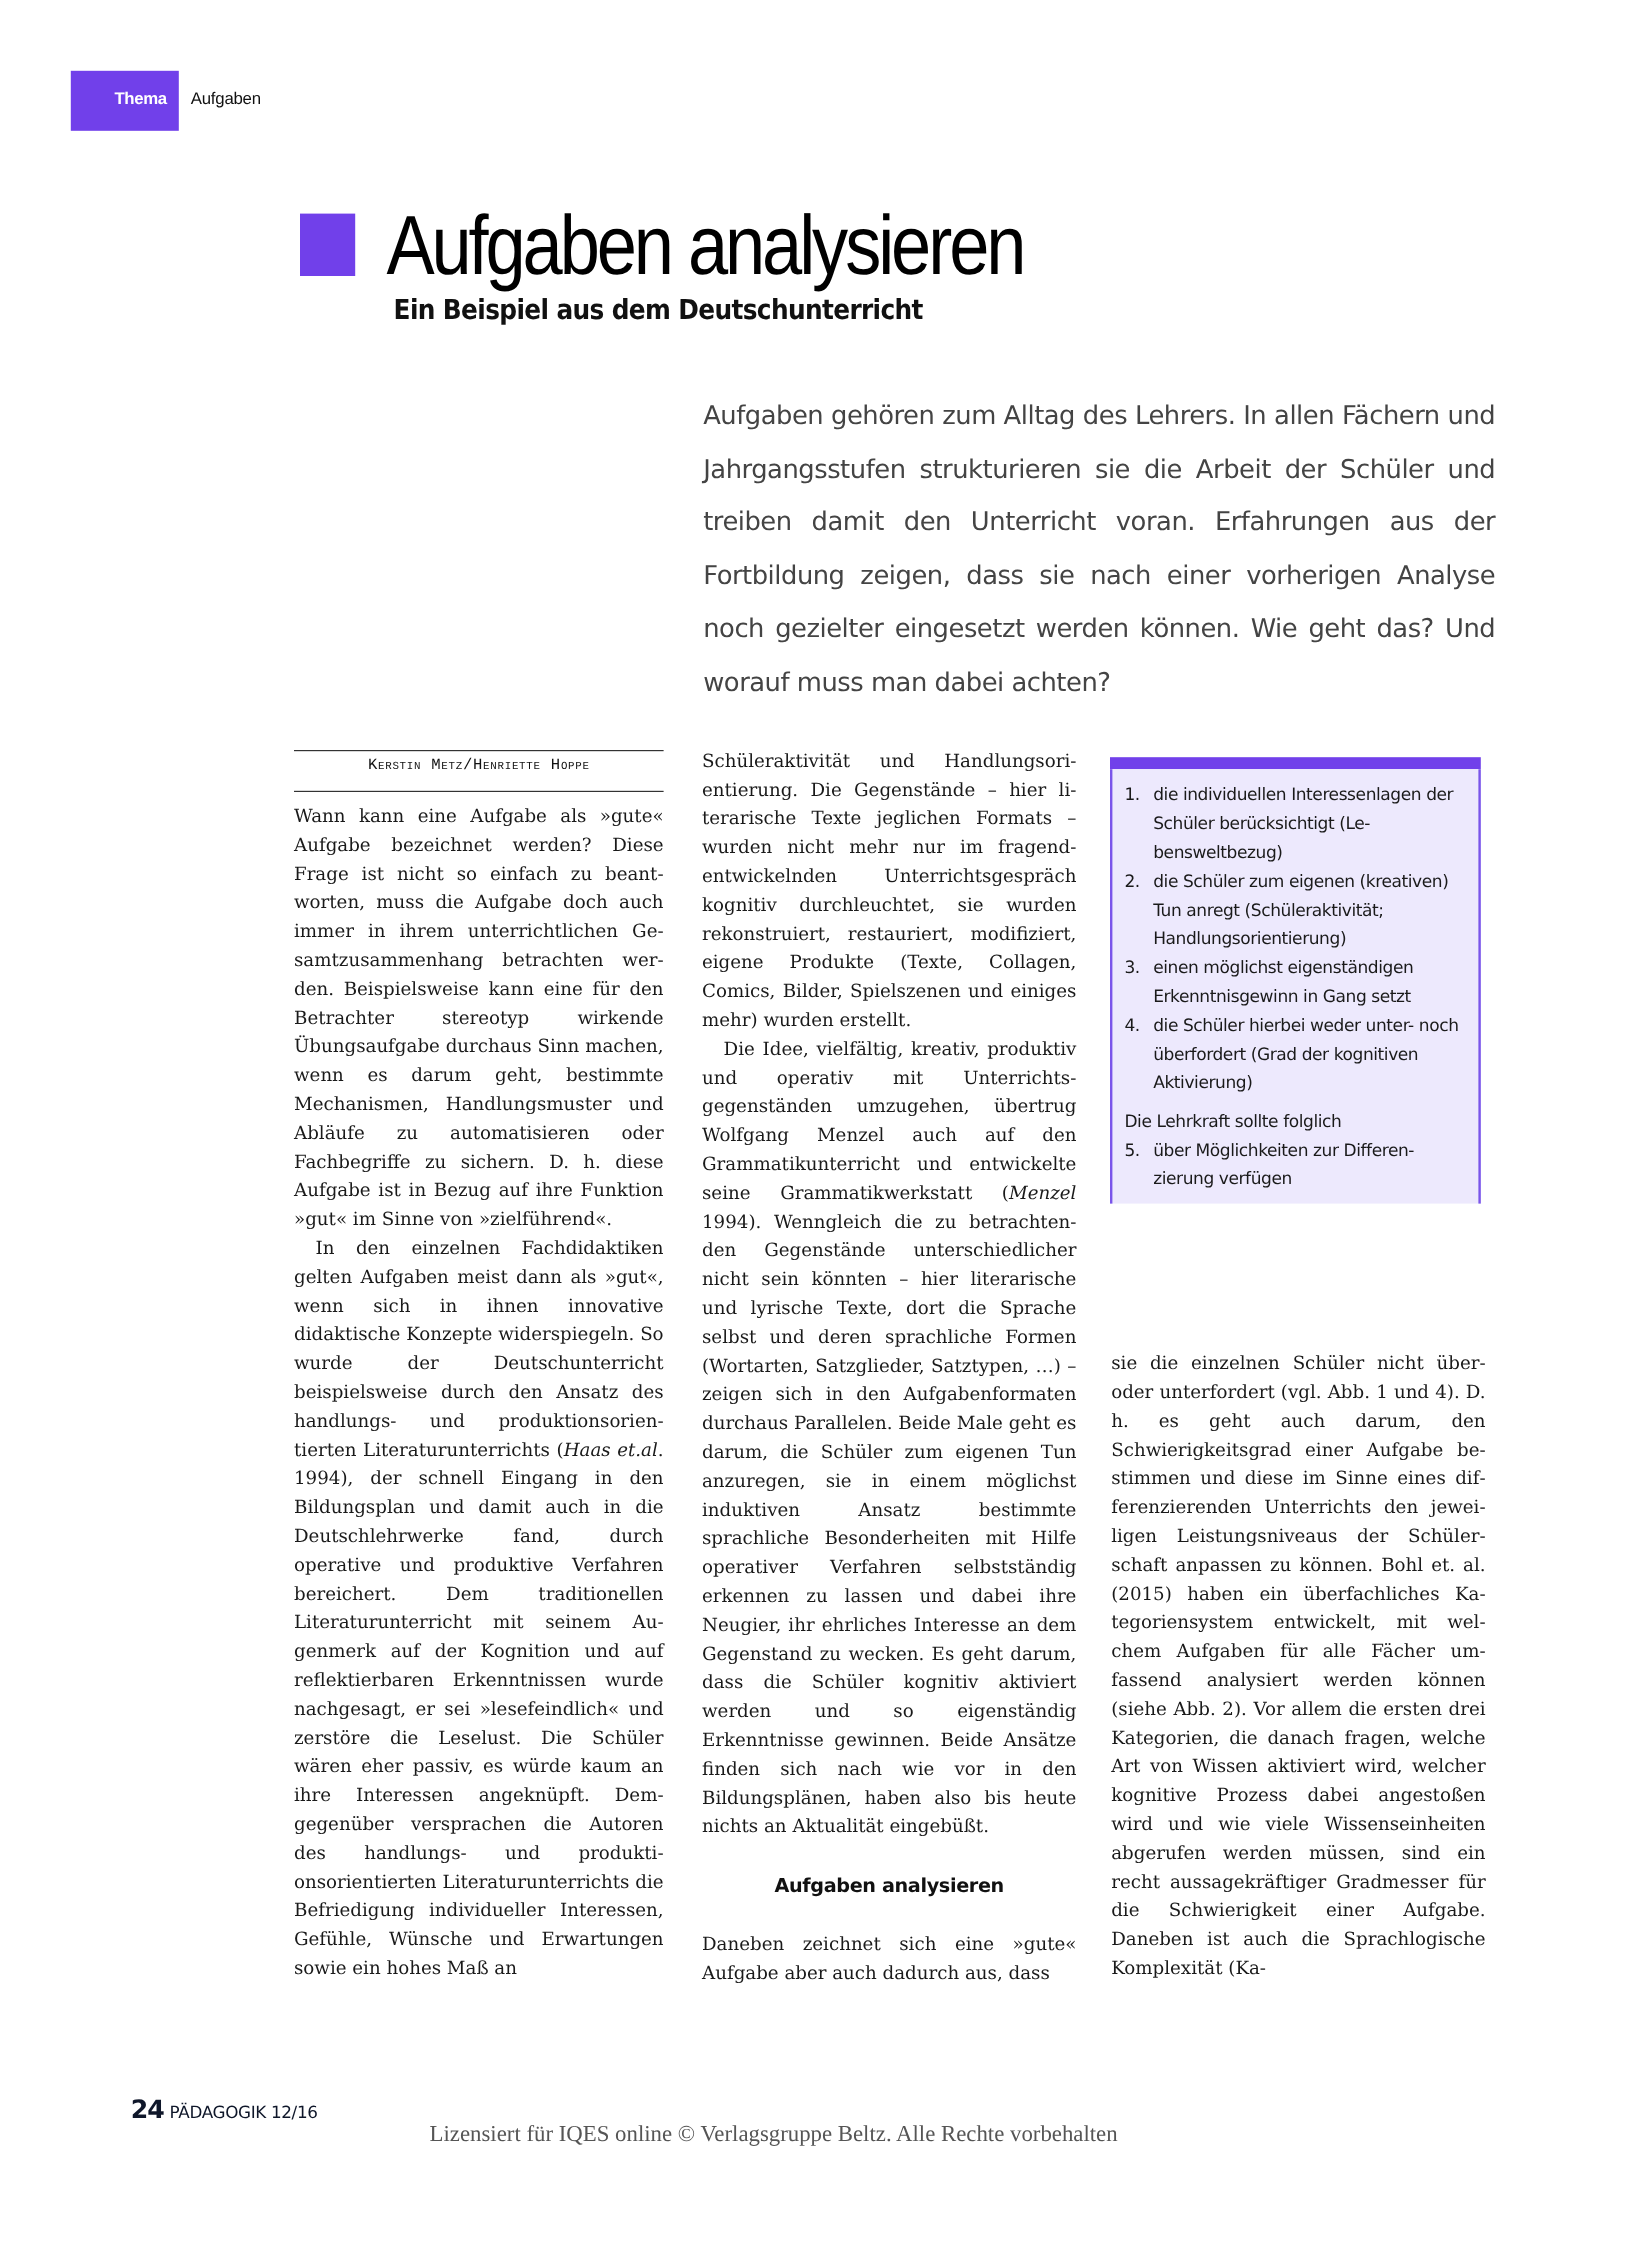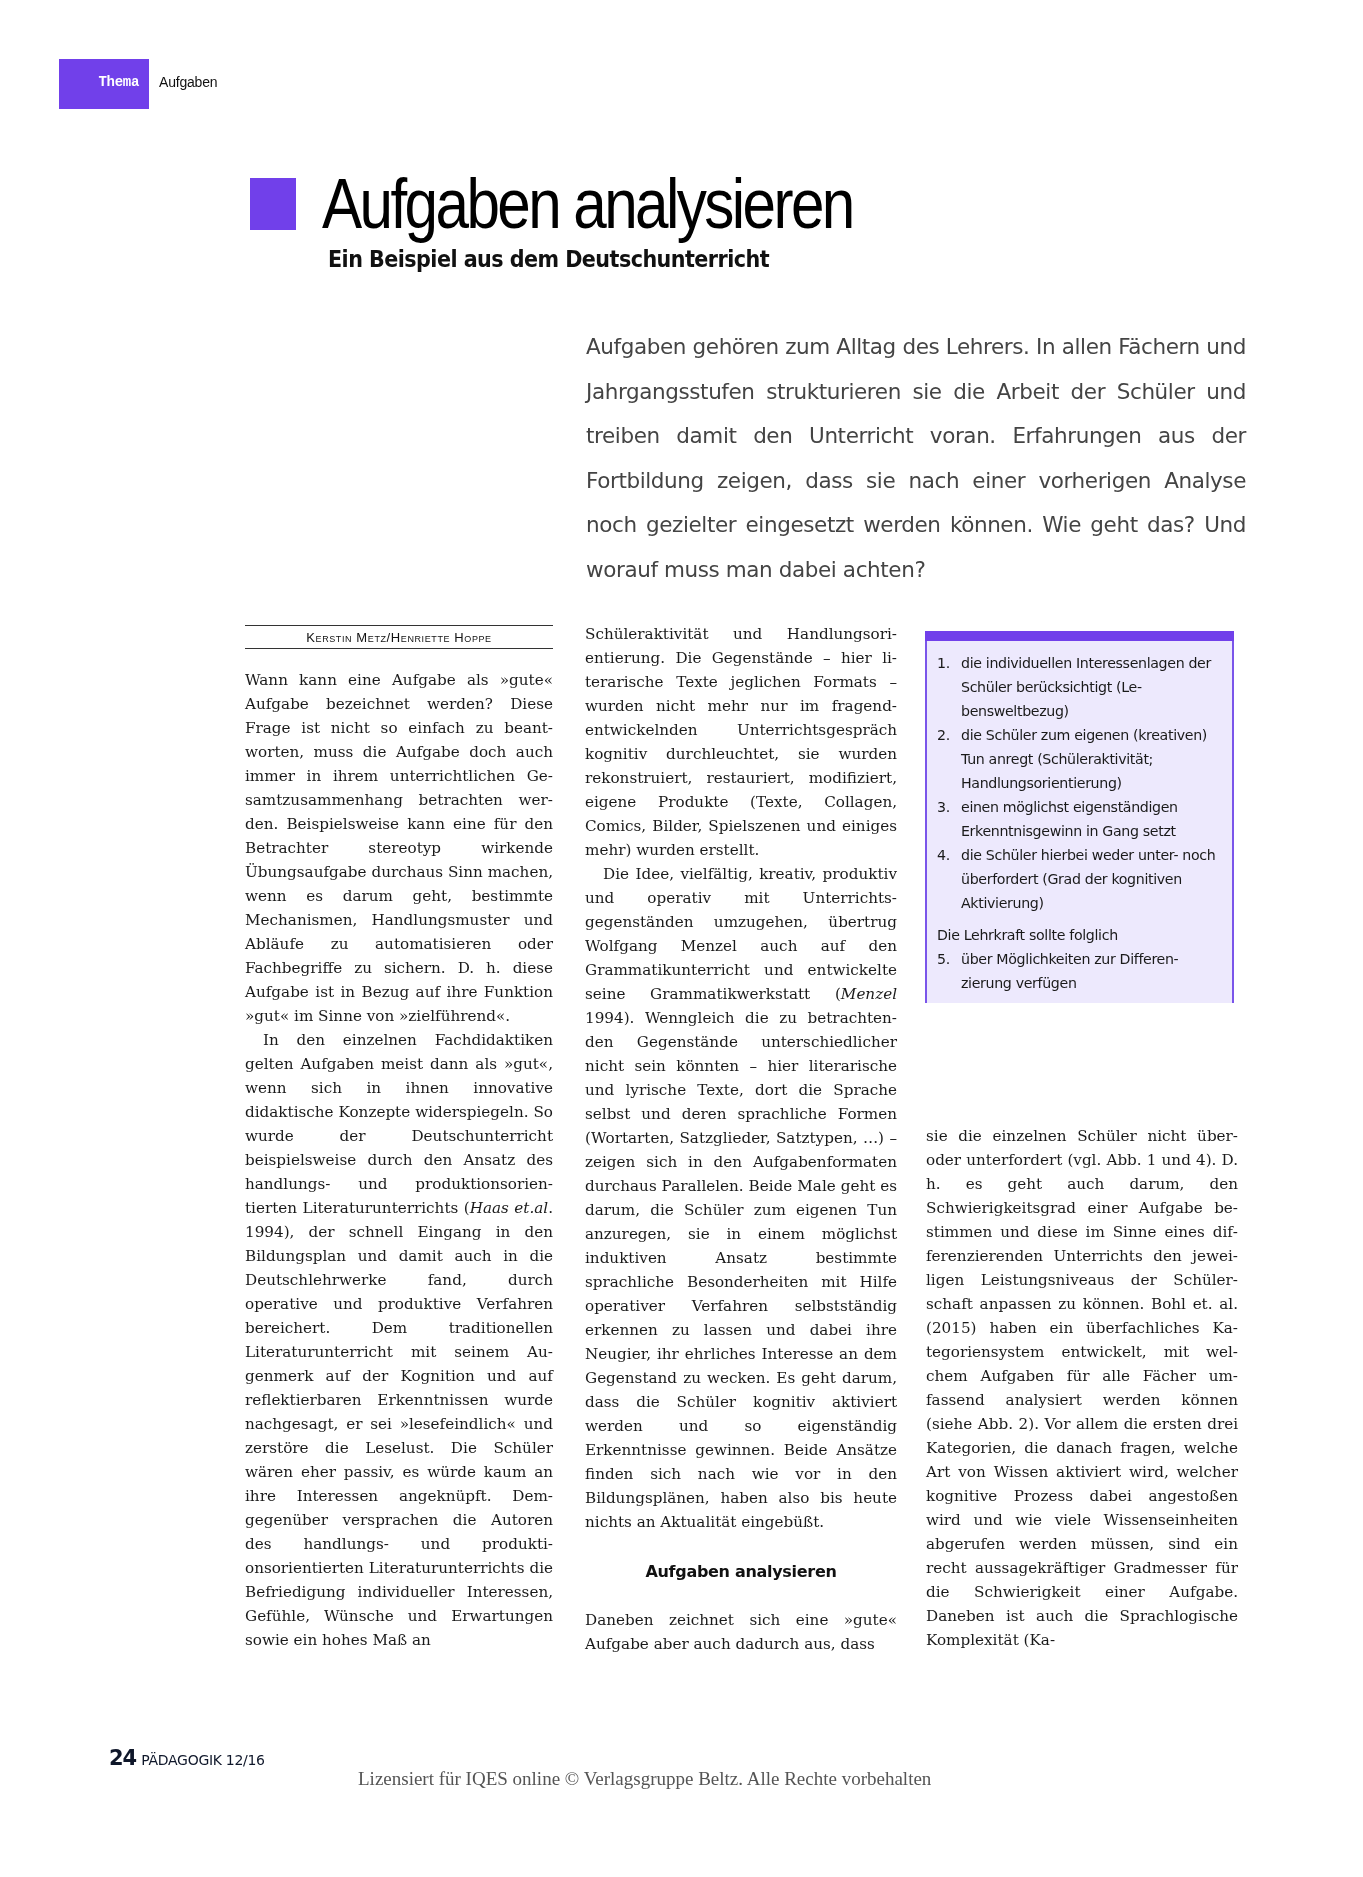--- a/index.html
+++ b/index.html
@@ -1,36 +1,36 @@
 <!DOCTYPE html>
 <html><head>
 <meta charset="utf-8">
 <style>
   html, body { margin: 0; padding: 0; background: #ffffff; }
   body { width: 1363px; height: 1877px; position: relative; overflow: hidden; color: #1a1a1a; }
 
   .thema-badge { position: absolute; left: 59px; top: 59px; width: 90px; height: 50px; background: #7140ea; }
-  .thema-badge span { position: absolute; right: 10px; top: 15px; font-family: Liberation Mono, monospace; font-weight: bold; font-size: 14px; color: #ffffff; letter-spacing: -0.3px; }
+  .thema-badge span { position: absolute; right: 10px; top: 15px; font-family: Liberation Sans, sans-serif; font-weight: bold; font-size: 14px; color: #ffffff; letter-spacing: -0.3px; }
   .section-label { position: absolute; left: 159px; top: 74px; font-family: Liberation Sans, sans-serif; font-size: 14px; color: #111; letter-spacing: -0.2px; }
 
   .title-square { position: absolute; left: 250px; top: 178px; width: 46px; height: 52px; background: #7140ea; }
   .main-title { position: absolute; left: 322px; top: 164px; font-family: "Liberation Sans", sans-serif; font-size: 70px; line-height: 80px; color: #000; letter-spacing: -3px; transform: scaleX(0.86); transform-origin: left top; white-space: nowrap; }
   .subtitle { position: absolute; left: 328px; top: 246px; font-family: "DejaVu Sans", sans-serif; font-weight: bold; font-size: 23px; color: #111; letter-spacing: -0.6px; transform: scaleX(0.9); transform-origin: left top; white-space: nowrap; }
 
   .lead { position: absolute; left: 586px; top: 325px; width: 660px; font-family: "DejaVu Sans", sans-serif; font-size: 21.5px; line-height: 44.5px; color: #444; letter-spacing: -0.4px; text-align: justify; }
   .lead p { margin: 0; }
 
   .col { position: absolute; font-family: "DejaVu Serif", serif; font-size: 15.2px; line-height: 24px; color: #1a1a1a; text-align: justify; hyphens: manual; }
   .col p { margin: 0; }
   .col p.indent { text-indent: 18px; }
   .col1 { left: 245px; top: 668px; width: 308px; }
   .col2 { left: 585px; top: 622px; width: 312px; }
   .col3 { left: 926px; top: 1124px; width: 312px; }
 
-  .author { position: absolute; left: 245px; top: 625px; width: 308px; border-top: 1.5px solid #333; border-bottom: 1.5px solid #333; text-align: center; font-family: Liberation Sans, sans-serif; font-size: 13px; font-variant: small-caps; letter-spacing: 0.6px; padding: 4px 0 3px; color: #111; }
+  .author { position: absolute; left: 245px; top: 625px; width: 308px; border-top: 1.5px solid #333; border-bottom: 1.5px solid #333; text-align: center; font-family: Liberation Mono, monospace; font-size: 13px; font-variant: small-caps; letter-spacing: 0.6px; padding: 4px 0 14px; color: #111; }
 
   .subheading { font-family: "DejaVu Sans", sans-serif; font-weight: bold; font-size: 16px; text-align: center; margin: 26px 0 24px !important; color: #111; letter-spacing: -0.3px; }
 
   .box { position: absolute; left: 925px; top: 631px; width: 309px; }
   .box-top { height: 10px; background: #7140ea; }
   .box-body { background: #ede9fd; border-left: 2px solid #7a55ea; border-right: 2px solid #7a55ea; padding: 10px 8px 8px 10px; font-family: "DejaVu Sans", sans-serif; font-size: 14.2px; line-height: 24px; color: #1a1a1a; letter-spacing: -0.35px; }
   .box-body p { margin: 0; }
   .box-body ol { margin: 0; padding: 0; list-style: none; }
   .box-body li { position: relative; padding-left: 24px; }
   .box-body li .num { position: absolute; left: 0; top: 0; }

